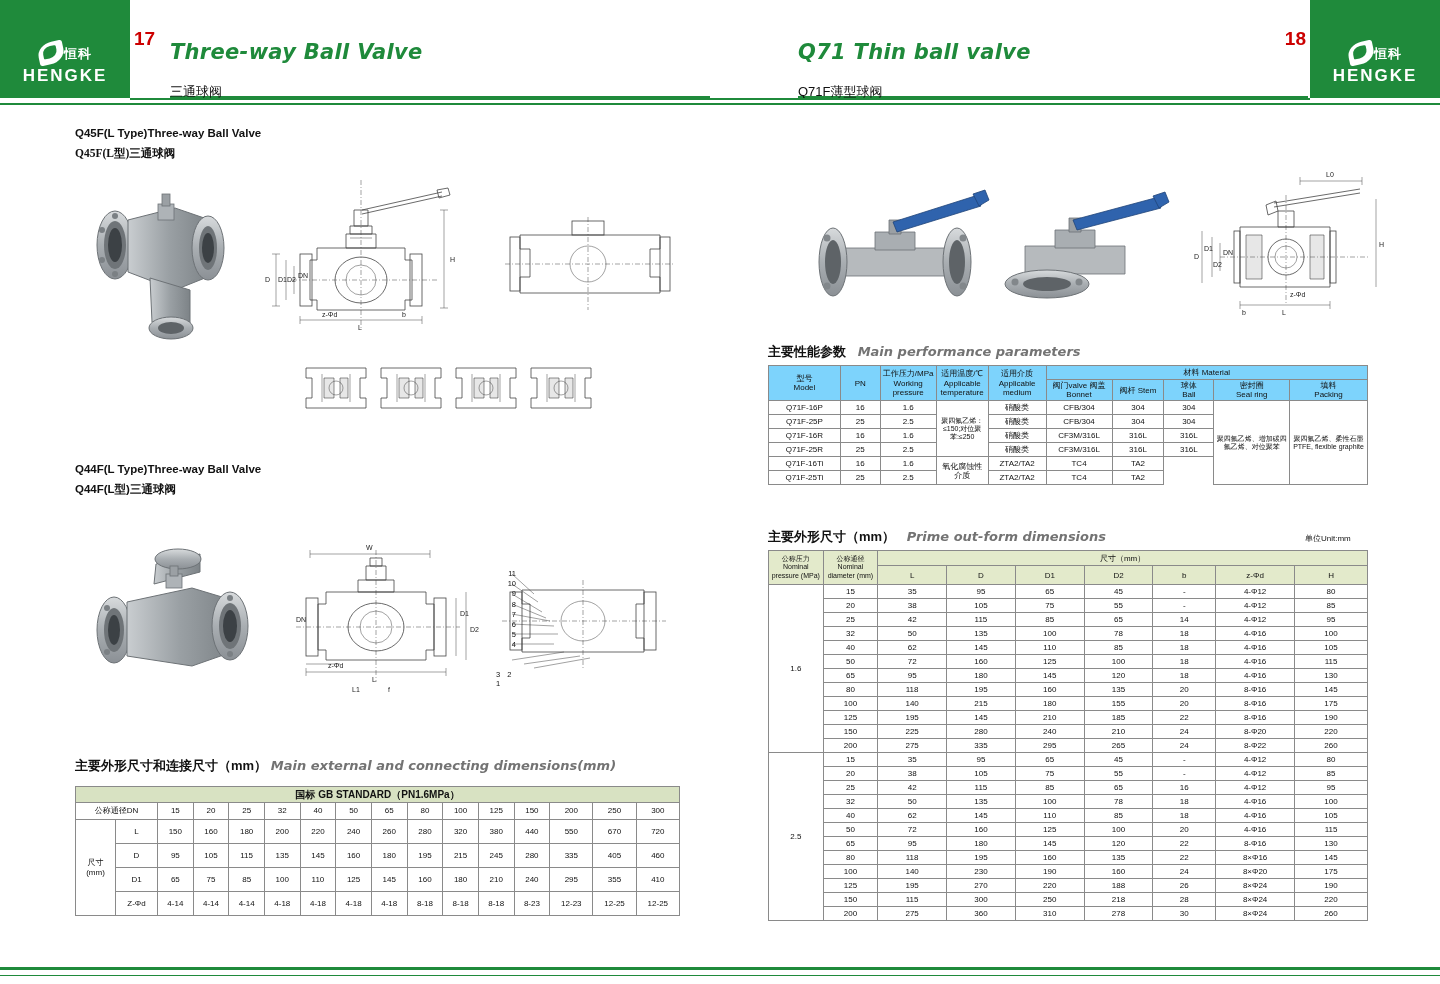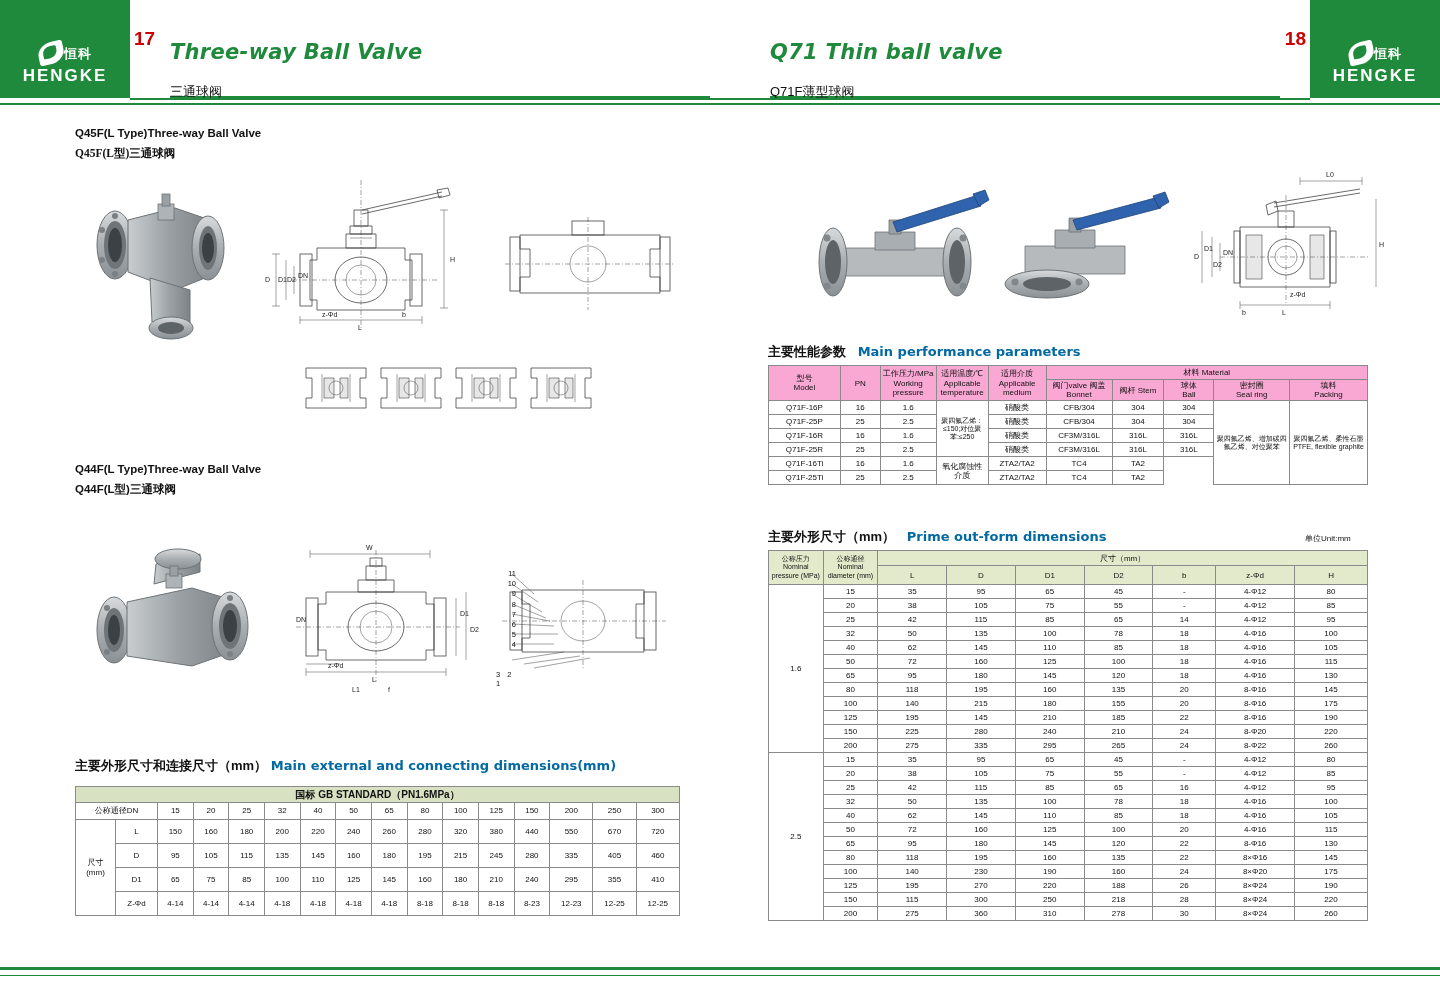--- a/index.html
+++ b/index.html
@@ -47,21 +47,21 @@
   }
   .page-num-left { left:134px; }
   .page-num-right { right:134px; }
 
   
   .title-block {
     position:absolute; top:40px; height:58px;
     border-bottom:2px solid #1f8a3b;
   }
   .title-left { left:170px; width:540px; }
-  .title-right { left:770px; width:510px; }
+  .title-right { left:798px; width:510px; }
   .title-en {
     font-size:21px; font-weight:bold; color:#1f8a3b; font-style:italic;
     font-family:"DejaVu Sans", sans-serif; letter-spacing:0.3px;
   }
   .title-cn { font-size:13px; color:#111; margin-top:19px; }
 
   .header-rule {
     position:absolute; left:130px; right:130px; top:98px; height:2px; background:#1f8a3b;
   }
   .header-rule2 {
@@ -73,41 +73,41 @@
   .bottom-rule2 {
     position:absolute; left:0; right:0; bottom:8px; height:1px; background:#1f8a3b;
   }
 
   
   .cap { position:absolute; font-size:11.5px; font-weight:bold; color:#111; }
 
   .sec-head {
     position:absolute; font-size:13px; font-weight:bold; color:#111;
   }
-  .sec-head .en { color:#0369a1; font-family:"DejaVu Sans",sans-serif;}
+  .sec-head .en { color:#737373; font-style:italic; font-family:"DejaVu Sans",sans-serif;}
 
   
   svg.draw { position:absolute; }
   .ln { stroke:#444; stroke-width:0.8; fill:none; }
   .lnt { stroke:#444; stroke-width:0.5; fill:none; }
   .dash { stroke:#444; stroke-width:0.5; fill:none; stroke-dasharray:5 2 1 2; }
   .hatch { fill:#e7e7e7; stroke:#444; stroke-width:0.6; }
   .lbl { font-size:7px; fill:#222; font-family:"Liberation Sans",sans-serif; }
 
   
   .photo { position:absolute; }
 
   
   table { border-collapse:collapse; position:absolute; }
   table td, table th {
     border:1px solid #8a8a8a; font-size:8px; text-align:center;
     padding:1px 2px; color:#111; font-family:"Liberation Sans",sans-serif;
     line-height:1.15;
   }
-  .thead-green { background:#f9a8d4;padding-left:12px; }
+  .thead-green { background:#7dd3fc;padding-left:12px; }
   .thead-green2 { background:#e3eacb; }
   .unit-note { position:absolute; font-size:8px; color:#111; }
 
   .tbl-title-bar {
     position:absolute; background:#d8e2c2; border:1px solid #8a8a8a;
     font-size:10px; font-weight:bold; text-align:center; color:#111;
   }
 </style>
 </head>
 <body>

